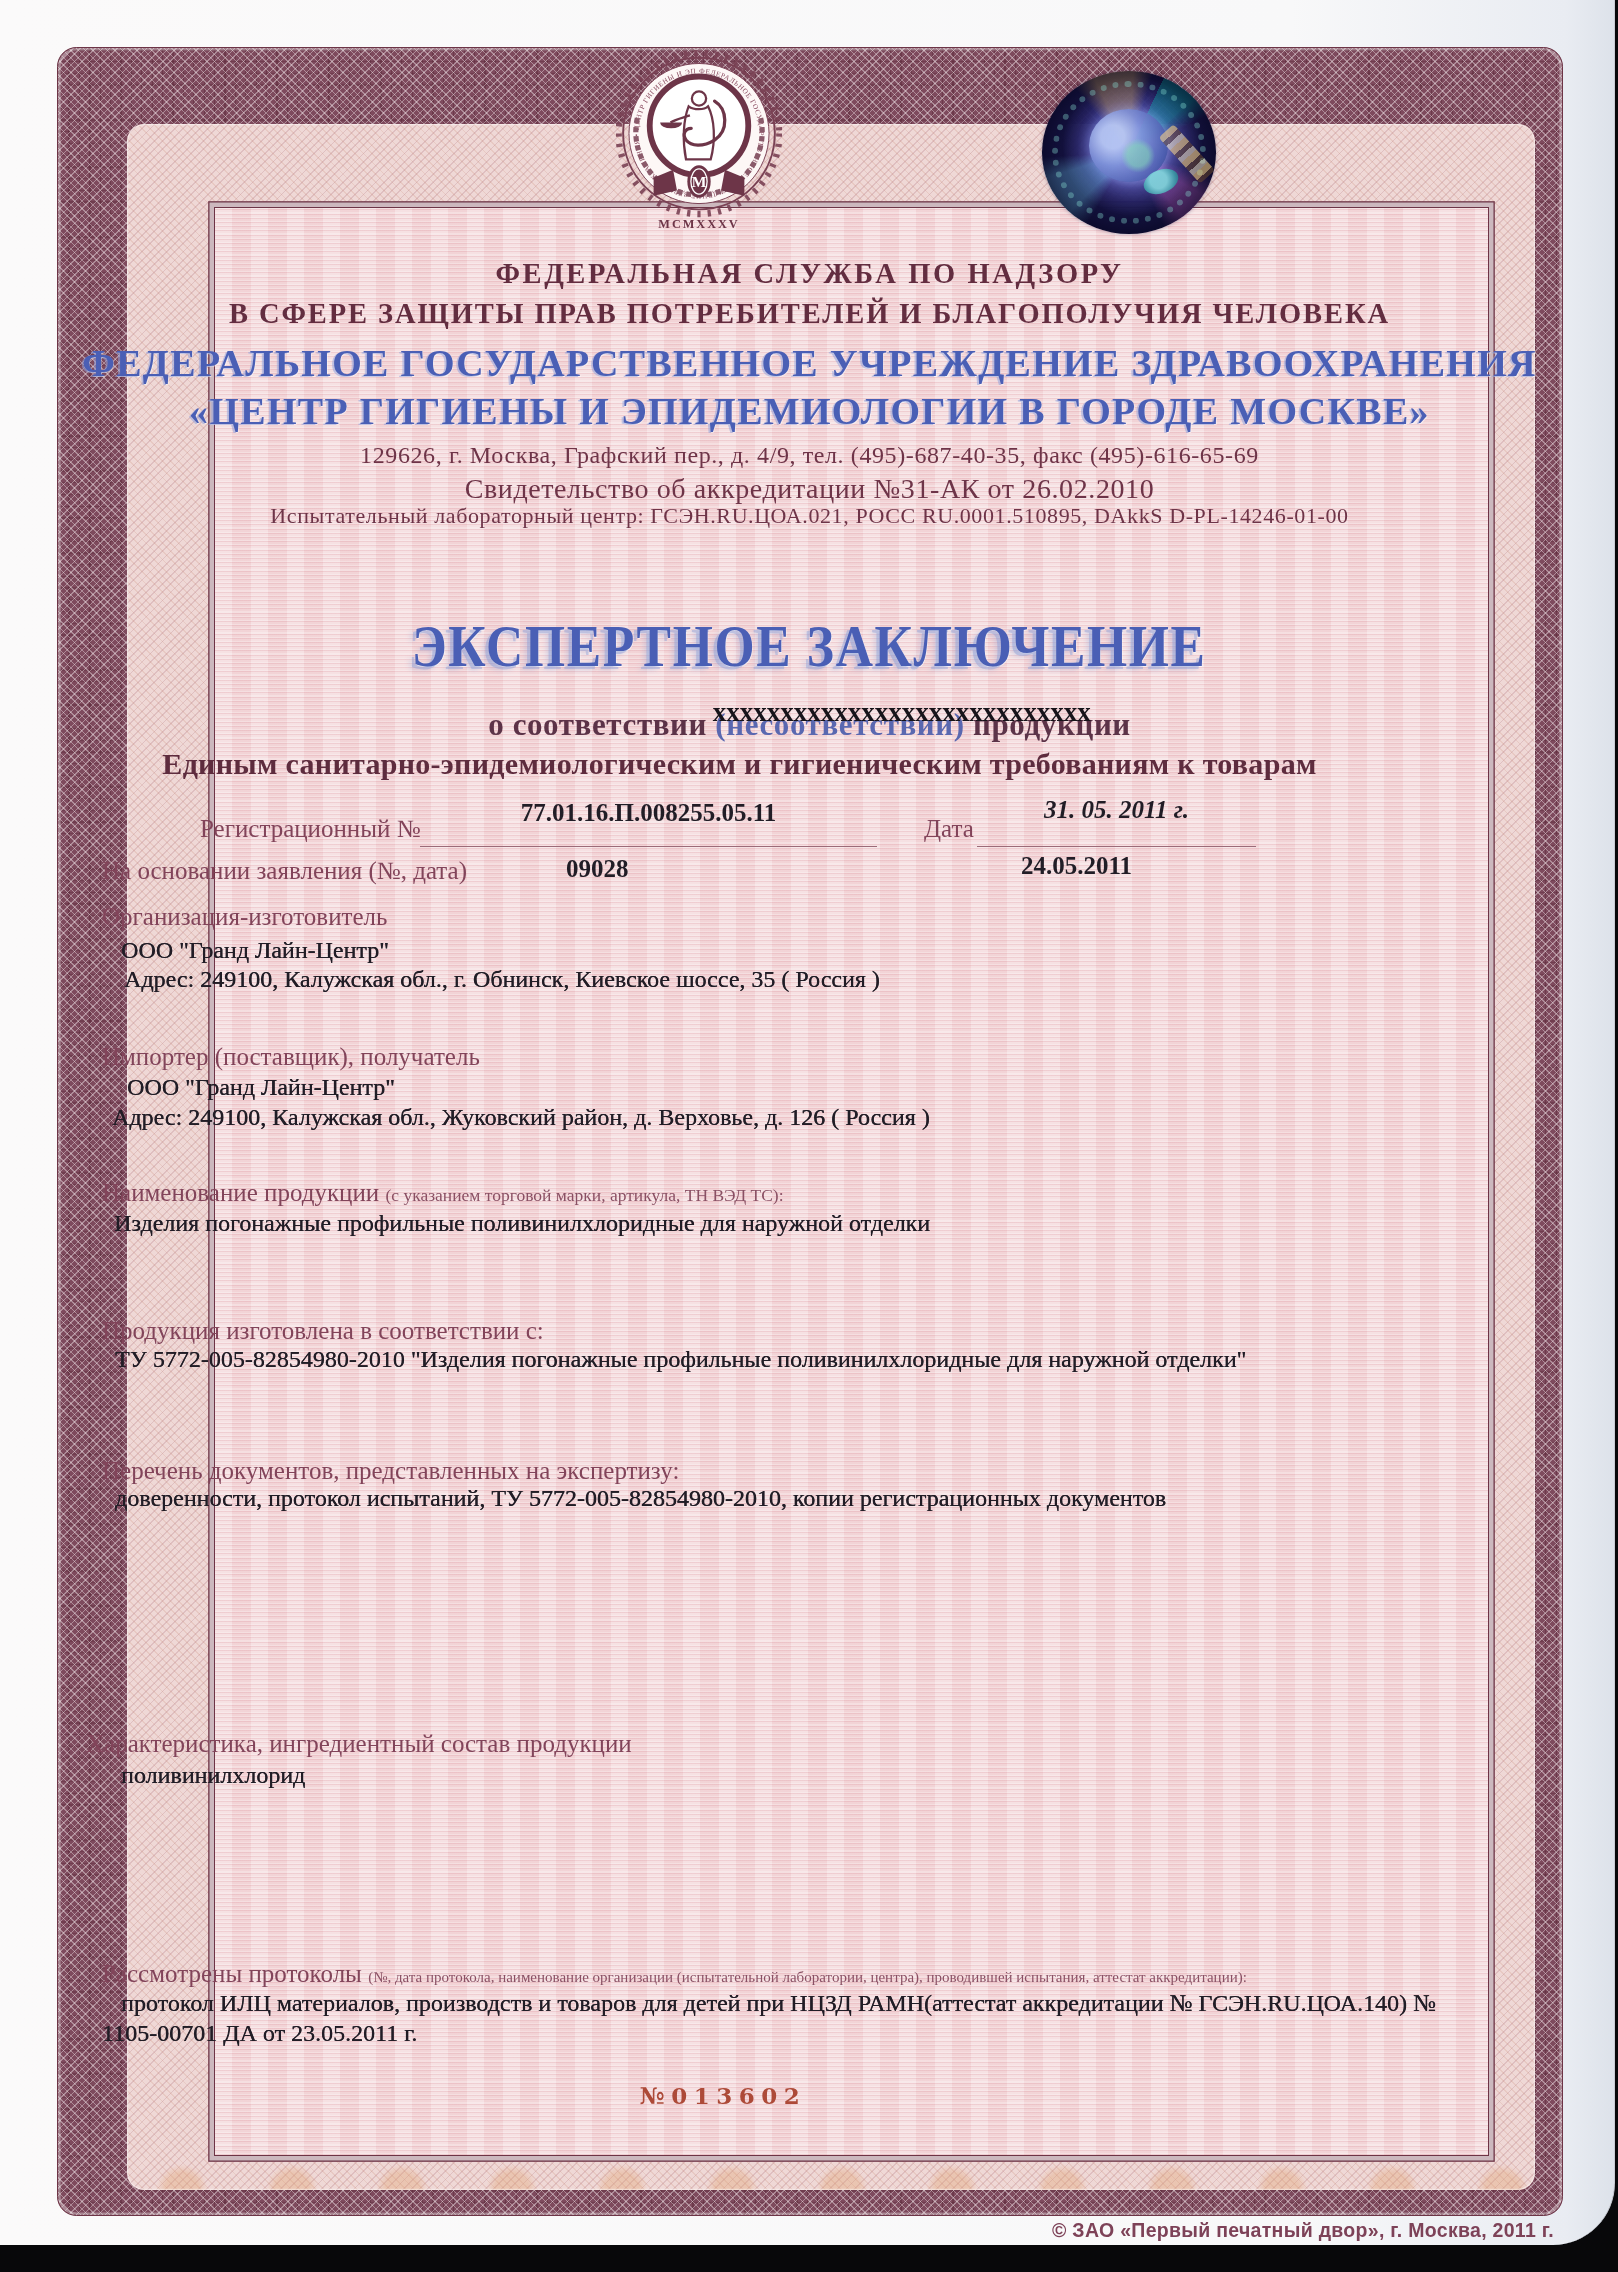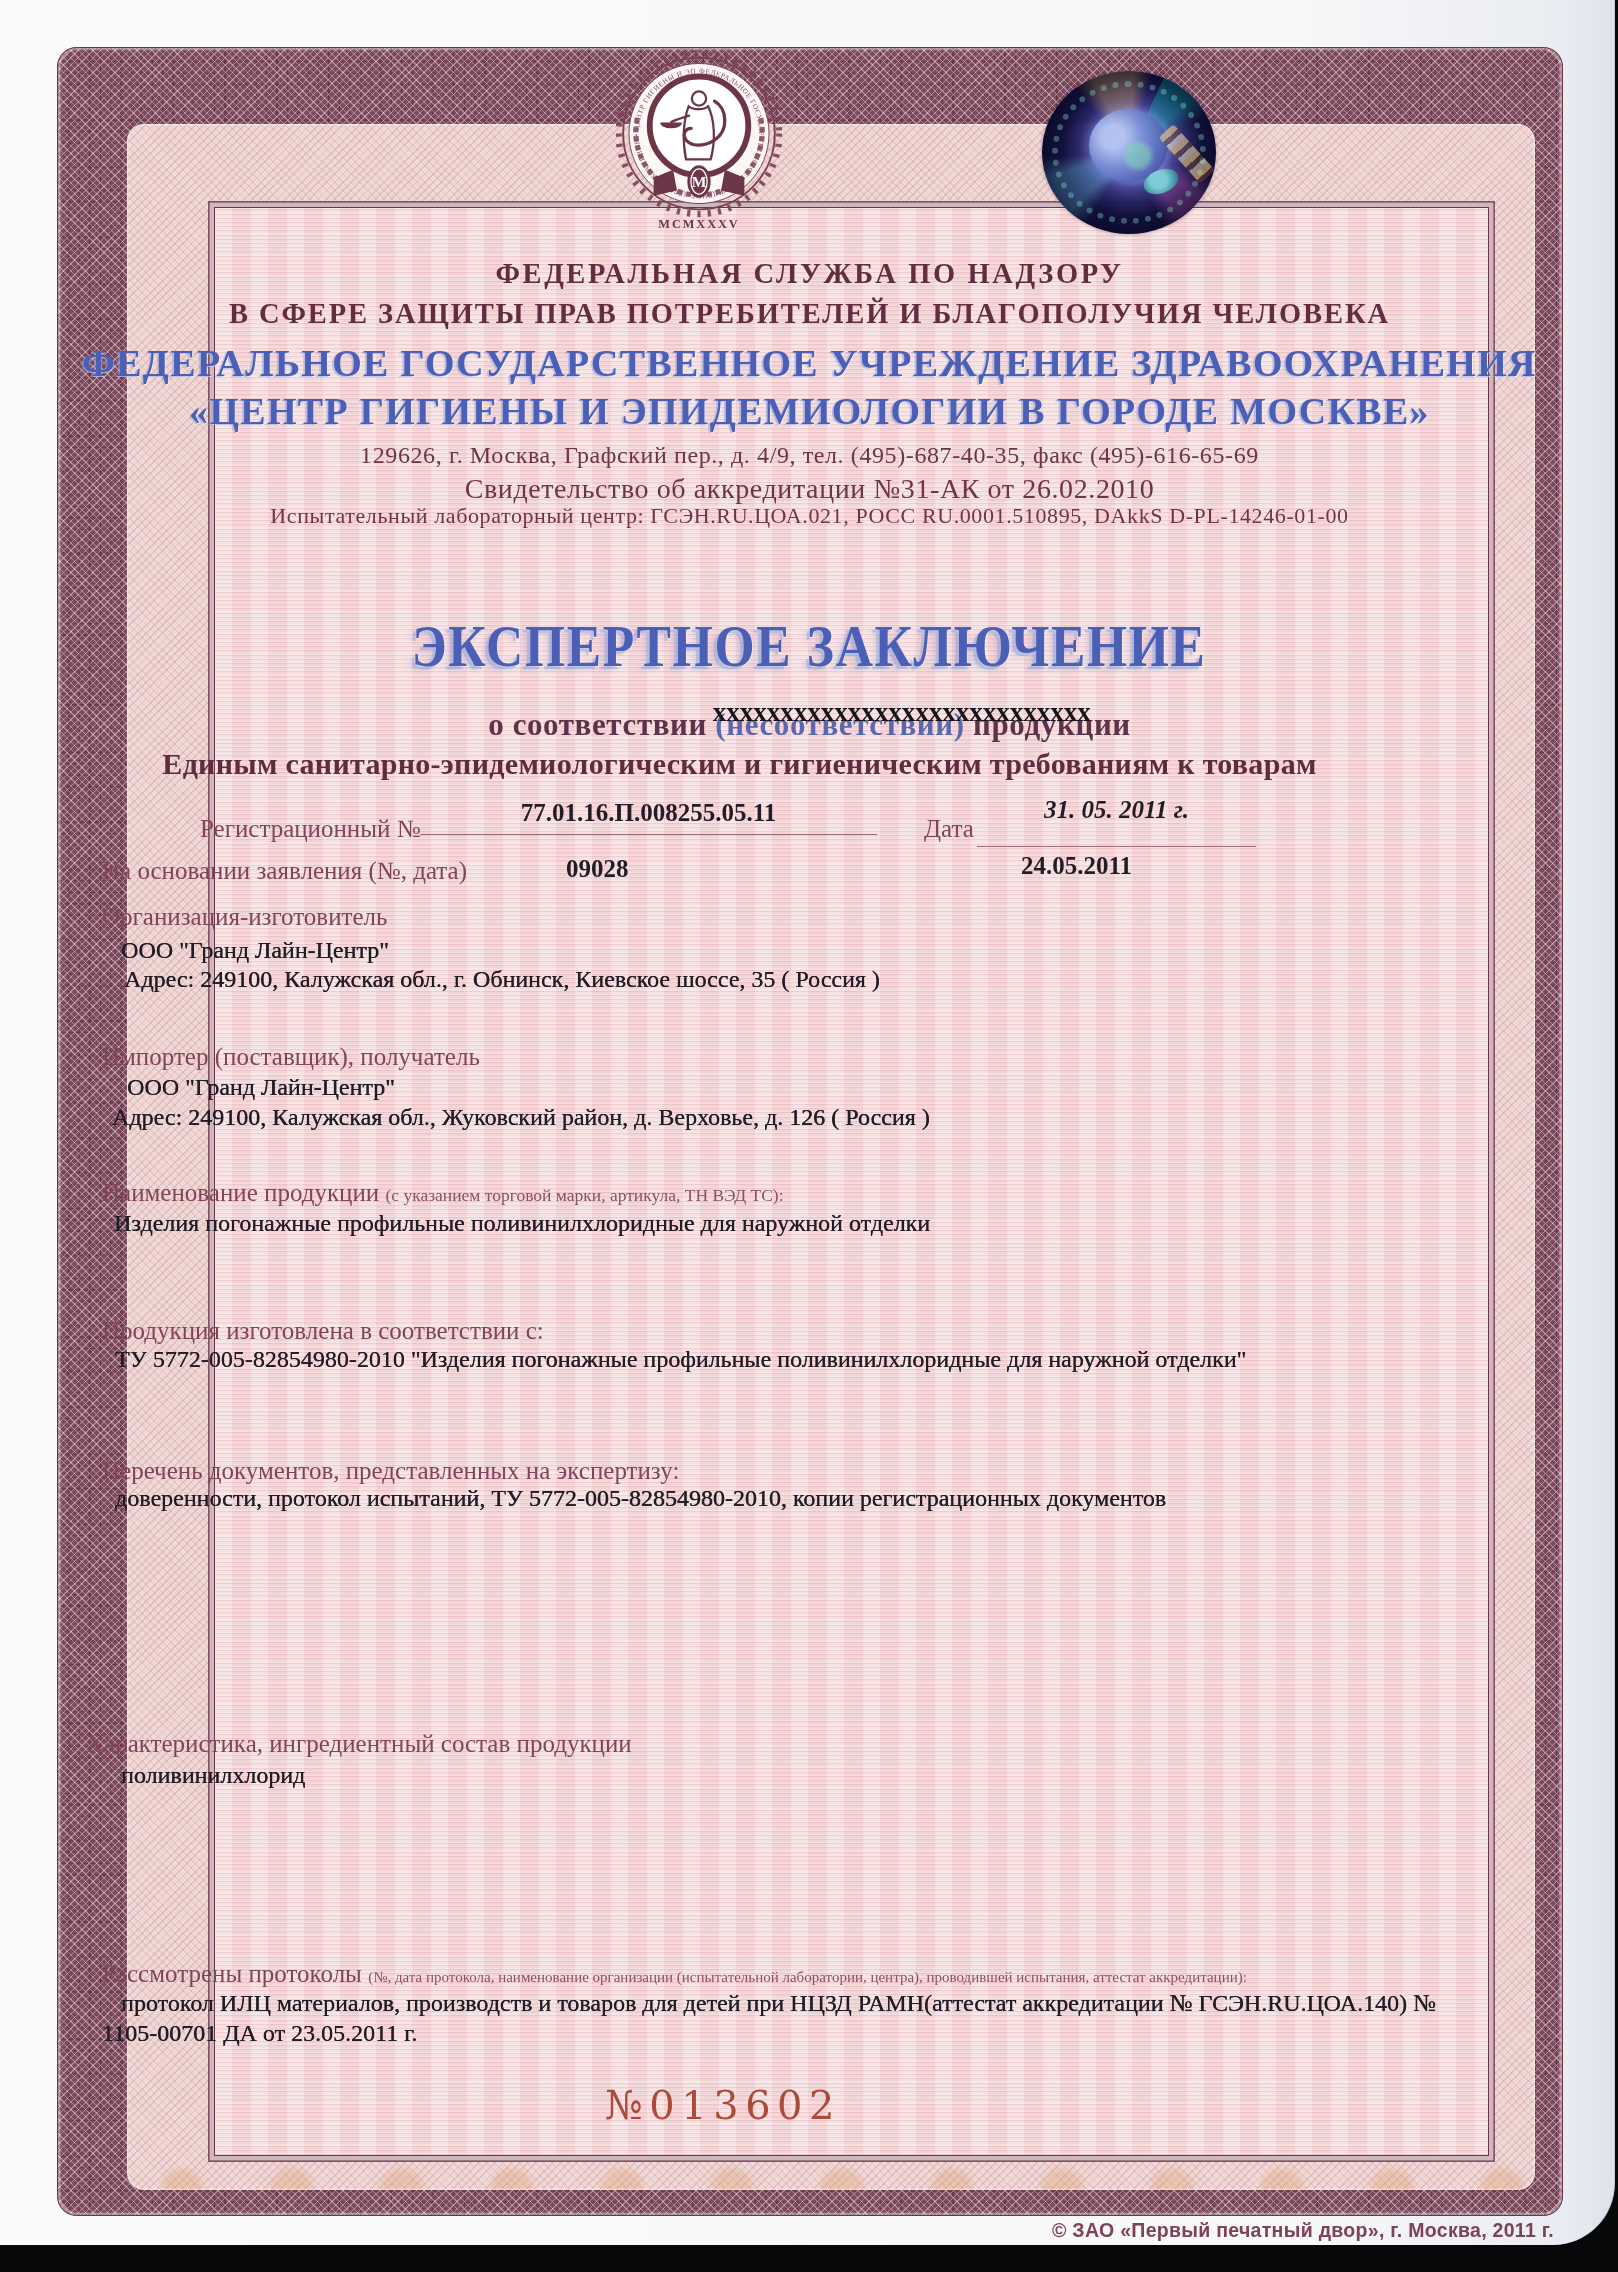--- a/index.html
+++ b/index.html
@@ -61,21 +61,21 @@
   .struck .xover{position:absolute;left:-2.6px;right:-6.5px;top:-10.4px;text-align:left;
     color:#17141a;font-size:27px;font-weight:bold;letter-spacing:0;text-shadow:none;}
   .line3{font-size:30px;font-weight:bold;color:#5e2c3e;letter-spacing:0.3px;}
 
   .flabel{font-size:25px;}
   .fvalue{font-size:24px;}
   .fnum{font-size:25px;}
   .uline{position:absolute;border-bottom:1.3px solid #9b6b78;text-align:center;}
   .uline .inner{display:block;}
 
-  .serial{font-family:"DejaVu Serif","Liberation Serif",serif;font-size:40px;font-weight:400;
+  .serial{font-family:"DejaVu Serif","Liberation Serif",serif;font-size:23px;font-weight:700;
     color:var(--serial-red);letter-spacing:6.5px;}
   .copyright{font-family:"Liberation Sans","DejaVu Sans",sans-serif;font-size:19.5px;font-weight:bold;
     color:#7d4258;letter-spacing:0.3px;}
 
   
   .hologram{position:absolute;left:1042px;top:71px;width:174px;height:163px;border-radius:50%;
     background:
       conic-gradient(from 25deg, rgba(0,220,190,.30) 0 25deg, transparent 40deg 80deg,
         rgba(255,120,230,.28) 95deg 115deg, transparent 130deg 185deg,
         rgba(120,220,255,.30) 200deg 228deg, transparent 242deg 295deg,
@@ -154,21 +154,21 @@
 
 <div class="t center title-main" style="top:612px;">
   <span class="cond">ЭКСПЕРТНОЕ ЗАКЛЮЧЕНИЕ</span>
 </div>
 <div class="t center subtitle" style="top:707px;">
   <span>о соответствии </span><span class="struck"><span>(несоответствии)</span><span class="xover">xxxxxxxxxxxxxxxxxxxxxxxxxxxx</span></span><span> продукции</span>
 </div>
 <div class="t line3" style="left:65px;width:1349px;text-align:center;top:747px;">Единым санитарно-эпидемиологическим и гигиеническим требованиям к товарам</div>
 
 <div class="t label flabel" style="left:200px;top:815px;">Регистрационный №</div>
-<div class="uline" style="left:420px;top:799px;width:457px;height:36px;">
+<div class="uline" style="left:420px;top:799px;width:457px;height:48px;">
   <span class="inner bold-val fnum">77.01.16.П.008255.05.11</span>
 </div>
 <div class="t label flabel" style="left:924px;top:815px;">Дата</div>
 <div class="uline" style="left:977px;top:796px;width:279px;height:51px;font-style:italic;">
   <span class="inner bold-val fnum">31. 05. 2011 г.</span>
 </div>
 
 <div class="t label flabel" style="left:102px;top:857px;">На основании заявления (№, дата)</div>
 <div class="t bold-val fnum" style="left:566px;top:855px;">09028</div>
 <div class="t bold-val fnum" style="left:1021px;top:852px;">24.05.2011</div>

